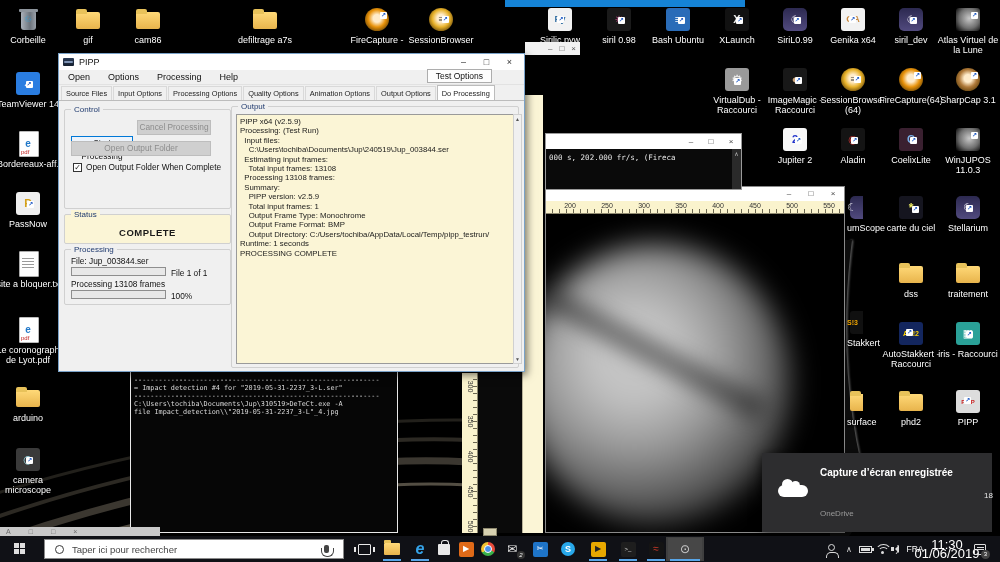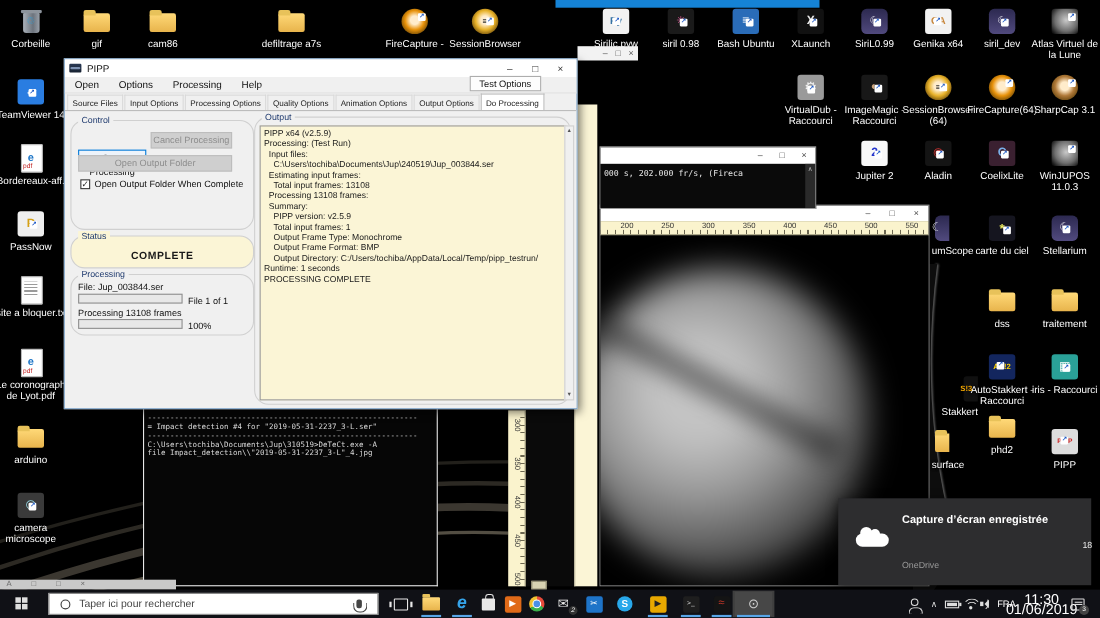--- a/index.html
+++ b/index.html
@@ -83,21 +83,21 @@
   #pipp-controls{position:absolute;right:3px;top:0;height:16px;display:flex}
   #pipp-controls .wbtn{width:23px;text-align:center;font-size:9px;color:#333;line-height:16px}
   #pipp-menubar{position:absolute;left:0;top:16px;width:100%;height:15px;background:#f0f0f0;display:flex;align-items:center;border-bottom:1px solid #e2e2e2}
   .menu-item{font-size:9px;color:#111;padding:0 9px;line-height:15px}
   #test-options-btn{position:absolute;right:32px;top:15px;height:14px;padding:0 8px;background:#fdfdfd;border:1px solid #adadad;font-size:8.5px;color:#111;line-height:12px}
   #pipp-tabs{position:absolute;left:2px;top:31px;width:463px;height:15px;display:flex;align-items:flex-end}
   .tab{font-size:7.4px;color:#222;padding:2px 4px 2px;background:#f0f0f0;border:1px solid #d9d9d9;border-bottom:none;margin-right:1px;white-space:nowrap}
   .tab.active{background:#fff;position:relative;padding-top:3px;border-color:#bcbcbc}
   #pipp-client{position:absolute;left:0;top:46px;width:465px;height:271px;background:#f0f0f0;border-top:1px solid #bcbcbc}
 
-  .group{position:absolute;border:1px solid #d0d0d0;border-radius:13px}
+  .group{position:absolute;border:1px solid #d0d0d0;border-radius:2px}
   .group .legend{position:absolute;top:-5px;left:6px;background:#f0f0f0;padding:0 3px;font-size:8px;color:#1f3a6e}
   .btn{position:absolute;font-size:8.3px;text-align:center;border:1px solid #adadad;background:#e1e1e1;color:#111;line-height:13px}
   .btn.primary{background:#eef4fb;border:1px solid #0078d7;color:#111}
   .btn.disabled{background:#cfcfcf;border-color:#bdbdbd;color:#8d8d8d}
   #chk-row{position:absolute;left:8px;top:96px;display:flex;align-items:center;gap:4px}
   #chk-box{width:9px;height:9px;background:#fff;border:1px solid #333;font-size:8px;line-height:8px;color:#222;text-align:center}
   #chk-label{font-size:8.3px;color:#111}
   #status-group{left:5px;top:113px;width:167px;height:30px;background:#fbf5d6}
   #status-group .legend{background:#fbf5d6}
   #status-value{position:absolute;left:0;top:12px;width:100%;text-align:center;font-size:9.5px;font-weight:bold;color:#1a1a1a;letter-spacing:.5px}
@@ -365,21 +365,21 @@
           <span class="mono"></span>
         </span>
         <span class="lbl">dss</span>
       </div>
       <div class="dicon k-folder" style="left: 932px; top: 260px;">
         <span class="glyph">
           <span class="mono"></span>
         </span>
         <span class="lbl">traitement</span>
       </div>
-      <div class="dicon k-app cut" style="left: 847px; top: 340px; align-items: flex-end; --c: #101010; --mc: #f0a500; --ms: 7px;">
+      <div class="dicon k-app cut" style="left: 847px; top: 309px; --c: #101010; --mc: #f0a500; --ms: 7px;">
         <span class="glyph">
           <span class="mono">S!3</span>
         </span>
         <span class="lbl">Stakkert</span>
       </div>
       <div class="dicon k-app sc" style="left: 875px; top: 320px; --c: #13265e; --mc: #ffd400; --ms: 7px;">
         <span class="glyph">
           <span class="mono">AS!2</span>
         </span>
         <span class="lbl">AutoStakkert -
@@ -390,21 +390,21 @@
           <span class="mono">▦</span>
         </span>
         <span class="lbl">iris - Raccourci</span>
       </div>
       <div class="dicon k-folder cut" style="left: 847px; top: 388px;">
         <span class="glyph">
           <span class="mono"></span>
         </span>
         <span class="lbl">surface</span>
       </div>
-      <div class="dicon k-folder" style="left: 875px; top: 375px;">
+      <div class="dicon k-folder" style="left: 875px; top: 388px;">
         <span class="glyph">
           <span class="mono"></span>
         </span>
         <span class="lbl">phd2</span>
       </div>
       <div class="dicon k-app sc" style="left: 932px; top: 388px; --c: #dddddd; --mc: #cc2222; --ms: 6px;">
         <span class="glyph">
           <span class="mono">PIPP</span>
         </span>
         <span class="lbl">PIPP</span>

